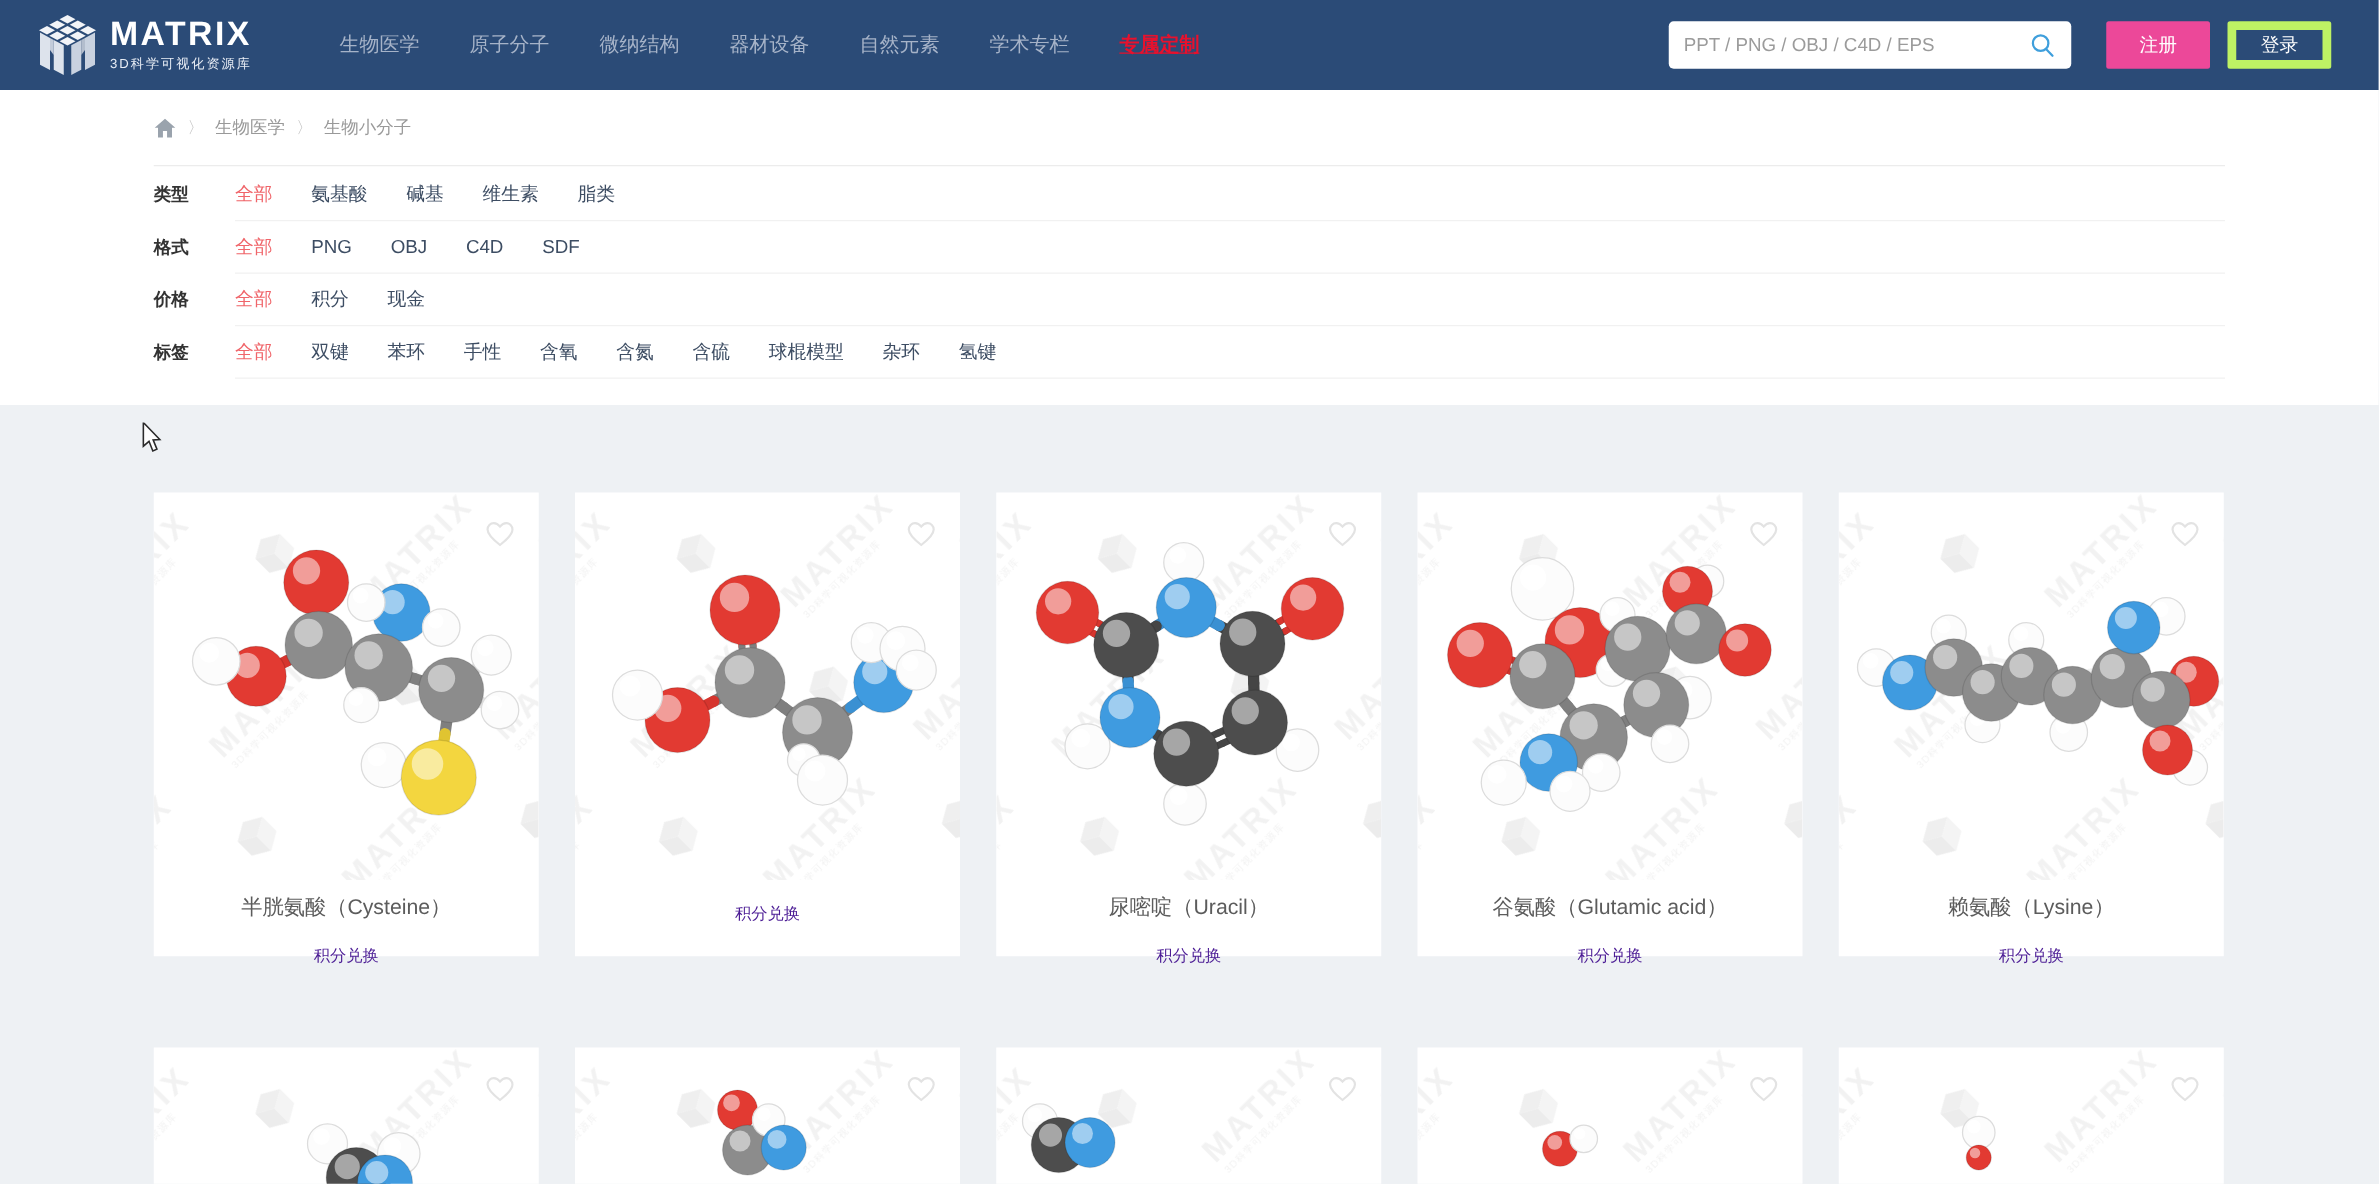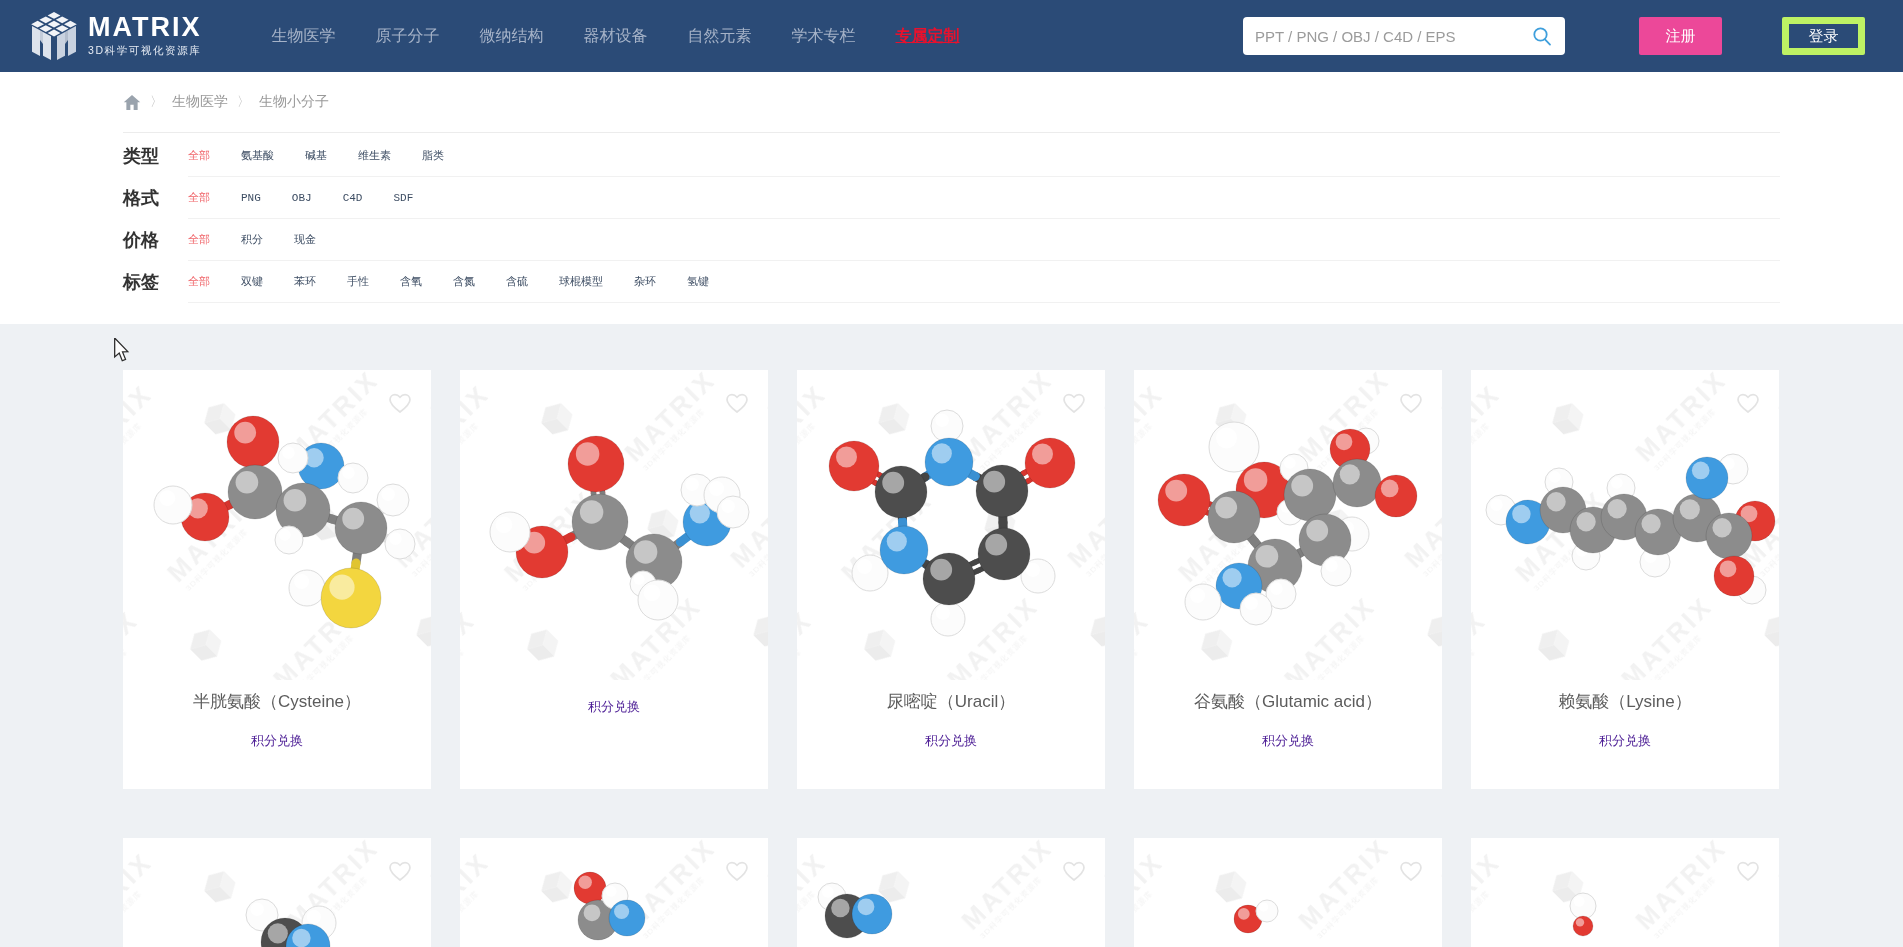--- a/index.html
+++ b/index.html
@@ -8,46 +8,46 @@
 
   
   .header { height:72px; background:#2b4b77; display:flex; align-items:center; padding:0 38px 0 30px; }
   .brand { display:flex; align-items:center; margin-right:70px; cursor:pointer; }
   .brand-text { margin-left:10px; color:#fff; }
   .brand-name { font-size:27px; font-weight:bold; letter-spacing:2px; line-height:27px; }
   .brand-sub { font-size:10.5px; letter-spacing:1.6px; margin-top:3px; color:#e8edf5; }
   .nav { display:flex; align-items:center; gap:40px; }
   .nav-item { font-size:16px; color:#a6b3c8; cursor:pointer; white-space:nowrap; }
   .nav-item.hl { color:#e8112d; font-weight:bold;text-decoration:underline; }
-  .header-right { margin-left:auto; display:flex; align-items:flex-start;gap:46px; }
+  .header-right { margin-left:auto; display:flex; align-items:flex-start; }
   .search-box { width:322px; height:38px; background:#fff; border-radius:4px; display:flex; align-items:center; padding:0 12px; }
   .search-box input { flex:1; border:none; outline:none; font-size:15px; color:#555; font-family:inherit; background:transparent; }
   .search-box input::placeholder { color:#9b9b9b; }
   .btn { height:38px; width:83px; display:flex; align-items:center; justify-content:center; font-size:15px; border-radius:2px; cursor:pointer; }
   .btn-register { background:#ec4899; color:#fff; margin-left:28px; }
   .btn-login { border:7px solid #bef264; color:#fff; margin-left:14px; }
 
   
   .top-white { background:#fff; padding:0 123px 21px 123px; }
   .breadcrumb { display:flex; align-items:center; height:61px; border-bottom:1px solid #ececec; font-size:14px; color:#999; }
   .breadcrumb .sep { margin:0 9px; color:#c0c0c0; font-size:13px; }
   .crumb { cursor:pointer; }
   .home-ico { display:flex; align-items:center; cursor:pointer; }
 
   .filters { padding-top:2px; }
   .filter-row { display:flex; align-items:stretch; }
-  .filter-label { width:65px; font-size:18px; font-weight:bold; color:#333; display:flex; align-items:center; }
+  .filter-label { width:65px; font-size:14px; font-weight:bold; color:#333; display:flex; align-items:center; }
   .filter-opts { flex:1; display:flex; align-items:center; gap:31px; height:42px; border-bottom:1px solid #f1f1f1; }
   .filter-row:last-child .filter-opts { border-bottom:1px solid #f1f1f1; }
-  .filter-opt { font-size:11px; color:#3d4d63; cursor:pointer; white-space:nowrap;font-family:Liberation Mono, monospace; }
+  .filter-opt { font-size:15px; color:#3d4d63; cursor:pointer; white-space:nowrap; }
   .filter-opt.active { color:#f0656a; }
 
   
   .grid { margin:46px 123px 0 123px; display:grid; grid-template-columns:repeat(5,308px); column-gap:29px; row-gap:49px; }
-  .card { width:308px; height:419px; background:#fff; position:relative; cursor:pointer; }
+  .card { width:308px; height:371px; background:#fff; position:relative; cursor:pointer;margin-top:24px; }
   .card-img { width:308px; height:310px; position:relative; overflow:hidden; }
   .card-img svg.mol { position:absolute; left:0; top:0; }
   .heart { position:absolute; top:20px; right:18px; width:26px; height:26px; cursor:pointer; }
   .card-title { text-align:center; margin-top:10px; font-size:17px; color:#5c5c5c; line-height:24px; }
   .card-price { text-align:center; margin-top:18px; font-size:13px; color:#4c1d95; }
 
   .cursor { position:absolute; left:112px; top:338px; pointer-events:none; z-index:50; }
   .hidden-defs { position:absolute; width:0; height:0; }
 </style>
 </head>

